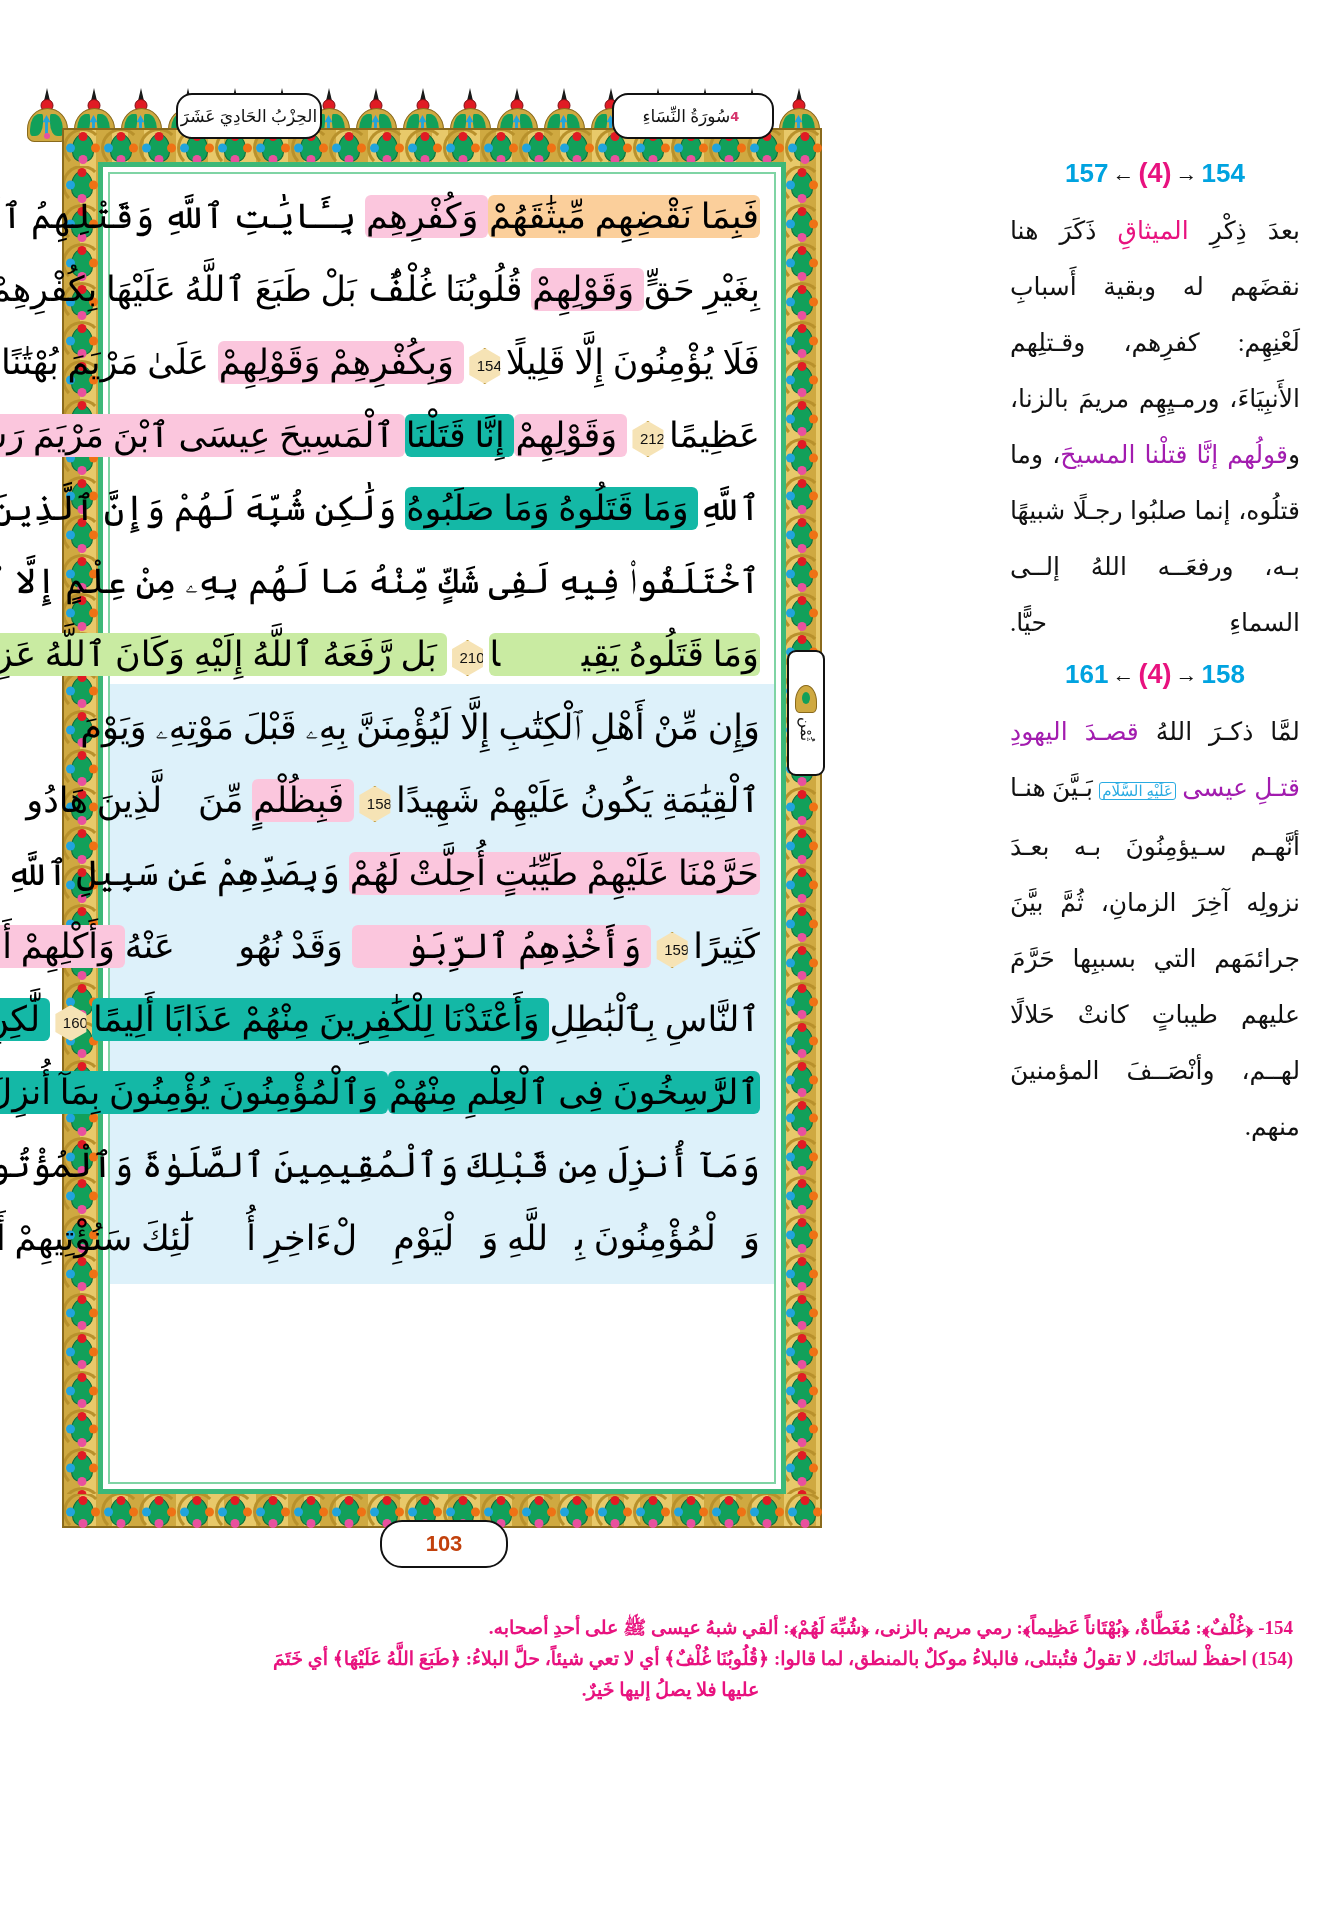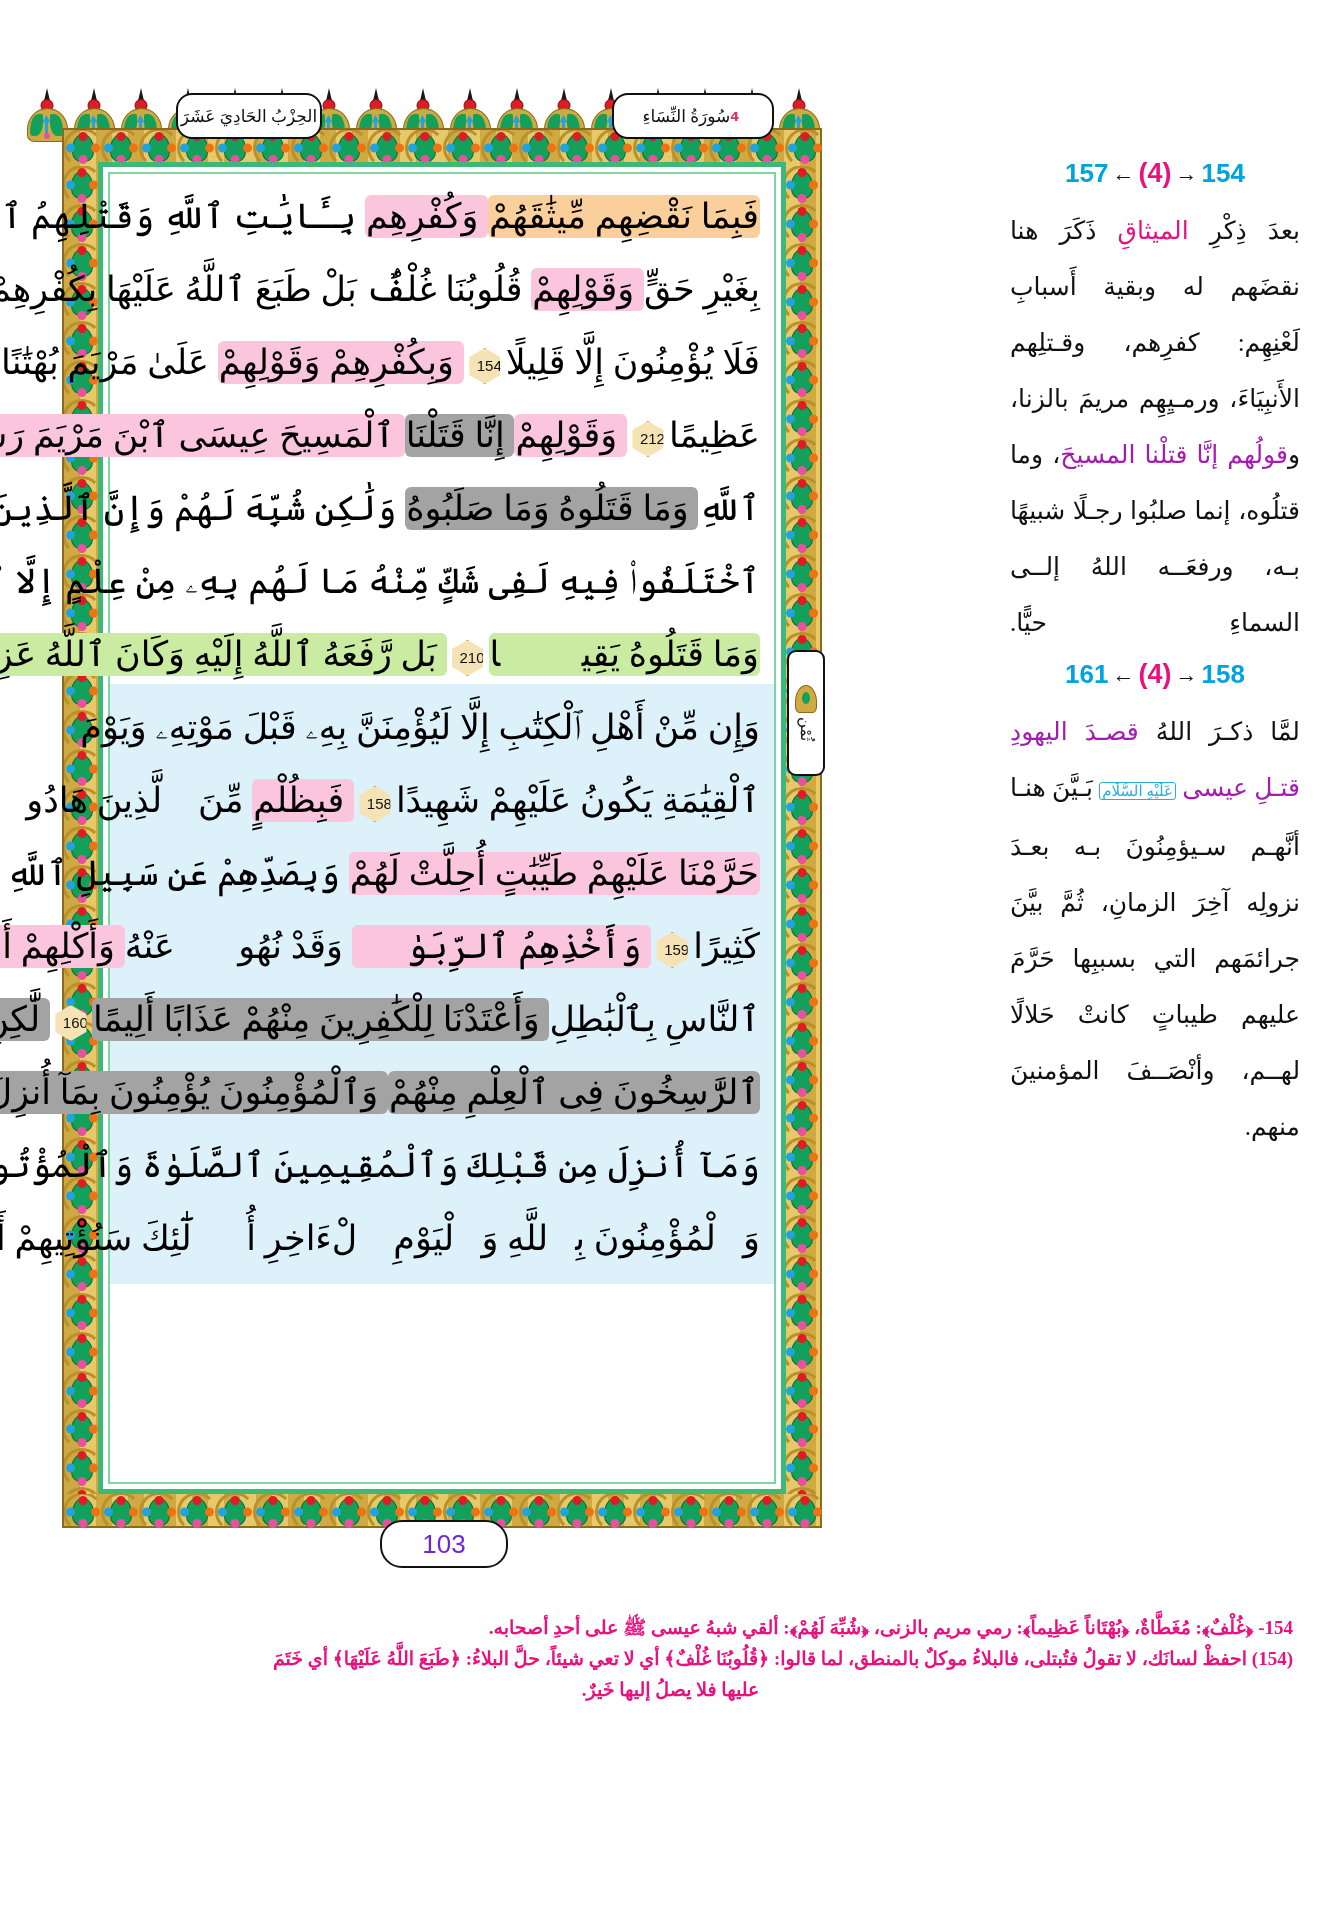--- a/index.html
+++ b/index.html
@@ -64,21 +64,21 @@
 
   
   #quran{position:absolute;left:110px;top:172px;width:664px;height:1310px;
      box-sizing:border-box;padding:8px 14px 0 14px;}
   .aya-line{position:relative;height:73px;line-height:73px;white-space:nowrap;
      direction:rtl;text-align:justify;text-align-last:justify;
      font-family:"Liberation Serif","DejaVu Serif",serif;font-size:35px;color:#000;}
   .aya-line span.hl{padding:2px 1px;border-radius:6px;}
   .hl-pink{background:#fbc6dd;}
   .hl-orange{background:#fbcf9b;}
-  .hl-yellow{background:#a3a3a3;}
+  .hl-yellow{background:#14b8a6;}
   .hl-green{background:#c9eba2;}
   .blue-block{position:absolute;left:110px;top:684px;width:664px;height:600px;
      background:#ddf1fa;z-index:0;}
   #quran .aya-line{position:relative;z-index:2;}
 
   .ayanum{display:inline-block;position:relative;width:34px;height:34px;
      line-height:34px;vertical-align:middle;text-align:center;font-size:15px;color:#111;
      font-family:"Liberation Sans",sans-serif;background:#f6e3b5;
      border:1.5px solid #b8912c;margin:0 3px;
      clip-path:polygon(50% 0,93% 25%,93% 75%,50% 100%,7% 75%,7% 25%);}
@@ -91,21 +91,21 @@
      border-radius:50% 50% 20% 20% / 62% 62% 22% 22%;position:relative;}
   #thumn .orn:after{content:"";position:absolute;left:50%;top:6px;transform:translateX(-50%);
      width:8px;height:12px;background:#12a05a;border-radius:50%;}
   #thumn .tx{font-family:"Liberation Serif","DejaVu Serif",serif;font-size:15px;color:#111;
      writing-mode:vertical-rl;text-orientation:mixed;}
 
   
   #pagenum{position:absolute;left:380px;top:1520px;width:124px;height:44px;
      background:#fff;border:2px solid #111;border-radius:22px;z-index:8;
      display:flex;align-items:center;justify-content:center;
-     font-family:"Liberation Sans",sans-serif;font-size:26px;color:#6d28d9;}
+     font-family:"Liberation Sans",sans-serif;font-size:22px;color:#c2410c;font-weight:bold;}
 
   
   #sidebar{position:absolute;left:1010px;top:150px;width:290px;height:1400px;
      direction:rtl;}
   .sb-head{display:flex;align-items:center;justify-content:center;gap:4px;
      font-family:"Liberation Sans",sans-serif;font-weight:bold;font-size:26px;
      color:#00a3e0;margin:8px 0 14px 0;direction:ltr;}
   .sb-head .paren{color:#e8127f;font-size:27px;}
   .sb-head .arr{color:#111;font-size:22px;}
   .sb-body{font-family:"Liberation Serif","DejaVu Serif",serif;font-size:25px;

